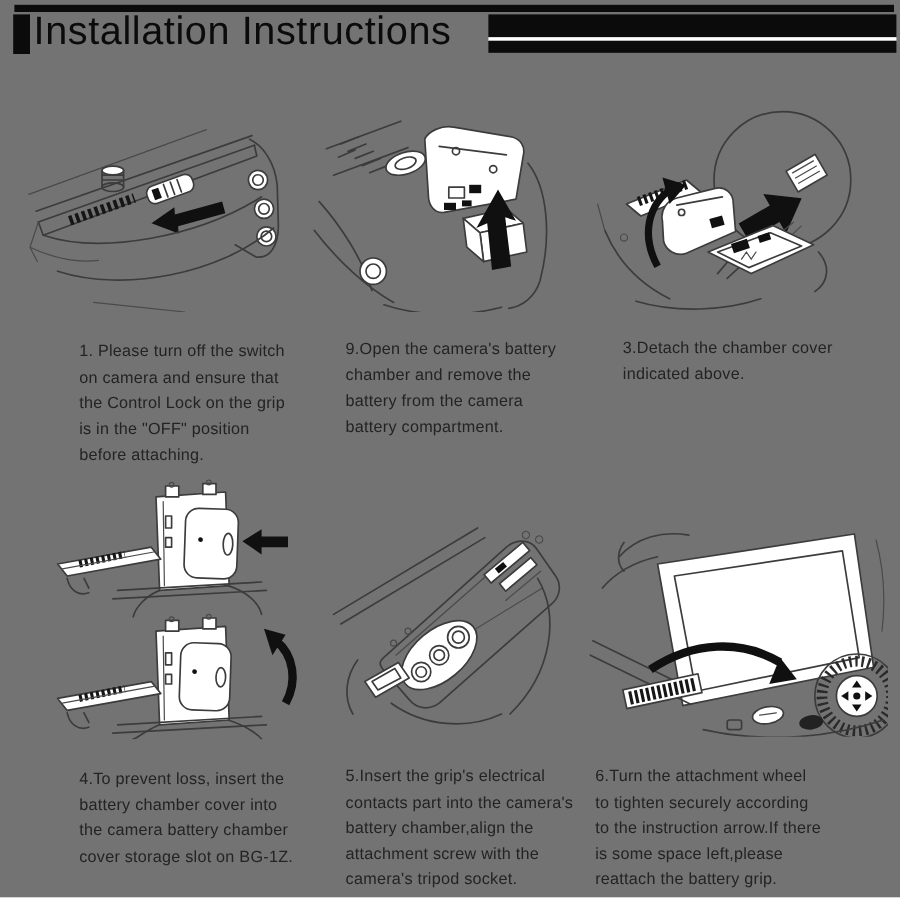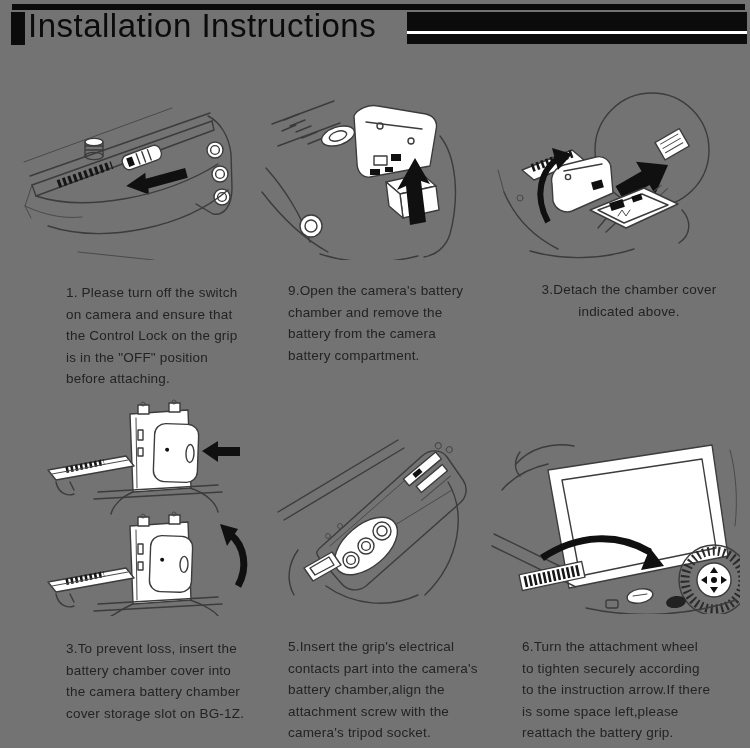--- a/index.html
+++ b/index.html
@@ -20,24 +20,24 @@
   .caption{position:absolute;margin:16px;font-size:13.5px;line-height:21.5px;
            letter-spacing:.2px;color:#232323;white-space:pre-line;}
   #art1{left:22px;top:84px;width:218px;height:176px;}
   #art2{left:258px;top:84px;width:212px;height:176px;}
   #art3{left:492px;top:74px;width:248px;height:188px;}
   #art4{left:40px;top:398px;width:218px;height:218px;}
   #art5{left:270px;top:418px;width:208px;height:196px;}
   #art6{left:490px;top:430px;width:250px;height:184px;}
   #cap1{left:50px;top:266px;width:205px;}
   #cap2{left:272px;top:264px;width:210px;}
-  #cap3{left:503px;top:263px;width:220px;text-align:center;}
+  #cap3{left:503px;top:263px;width:220px;}
   #cap4{left:50px;top:622px;width:210px;}
   #cap5{left:272px;top:620px;width:228px;}
-  #cap6{left:506px;top:620px;width:225px;}
+  #cap6{left:480px;top:620px;width:225px;}
   .ln{stroke:#3c3c3c;stroke-width:1.4;fill:none;stroke-linecap:round;stroke-linejoin:round;}
   .lnthin{stroke:#4a4a4a;stroke-width:1;fill:none;stroke-linecap:round;}
   .wfill{stroke:#3c3c3c;stroke-width:1.4;fill:#ffffff;stroke-linejoin:round;}
   .blk{fill:#101010;stroke:none;}
   .knurl{stroke:#161616;fill:none;}
 </style>
 </head>
 <body>
 
 <div class="sheet">
@@ -255,21 +255,21 @@
 on camera and ensure that
 the Control Lock on the grip
 is in the "OFF" position
 before attaching.</p>
   <p class="caption" id="cap2">9.Open the camera's battery
 chamber and remove the
 battery from the camera
 battery compartment.</p>
   <p class="caption" id="cap3">3.Detach the chamber cover
 indicated above.</p>
-  <p class="caption" id="cap4">3.To prevent loss, insert the
+  <p class="caption" id="cap4">4.To prevent loss, insert the
 battery chamber cover into
 the camera battery chamber
 cover storage slot on BG-1Z.</p>
   <p class="caption" id="cap5">5.Insert the grip's electrical
 contacts part into the camera's
 battery chamber,align the
 attachment screw with the
 camera's tripod socket.</p>
   <p class="caption" id="cap6">6.Turn the attachment wheel
 to tighten securely according

